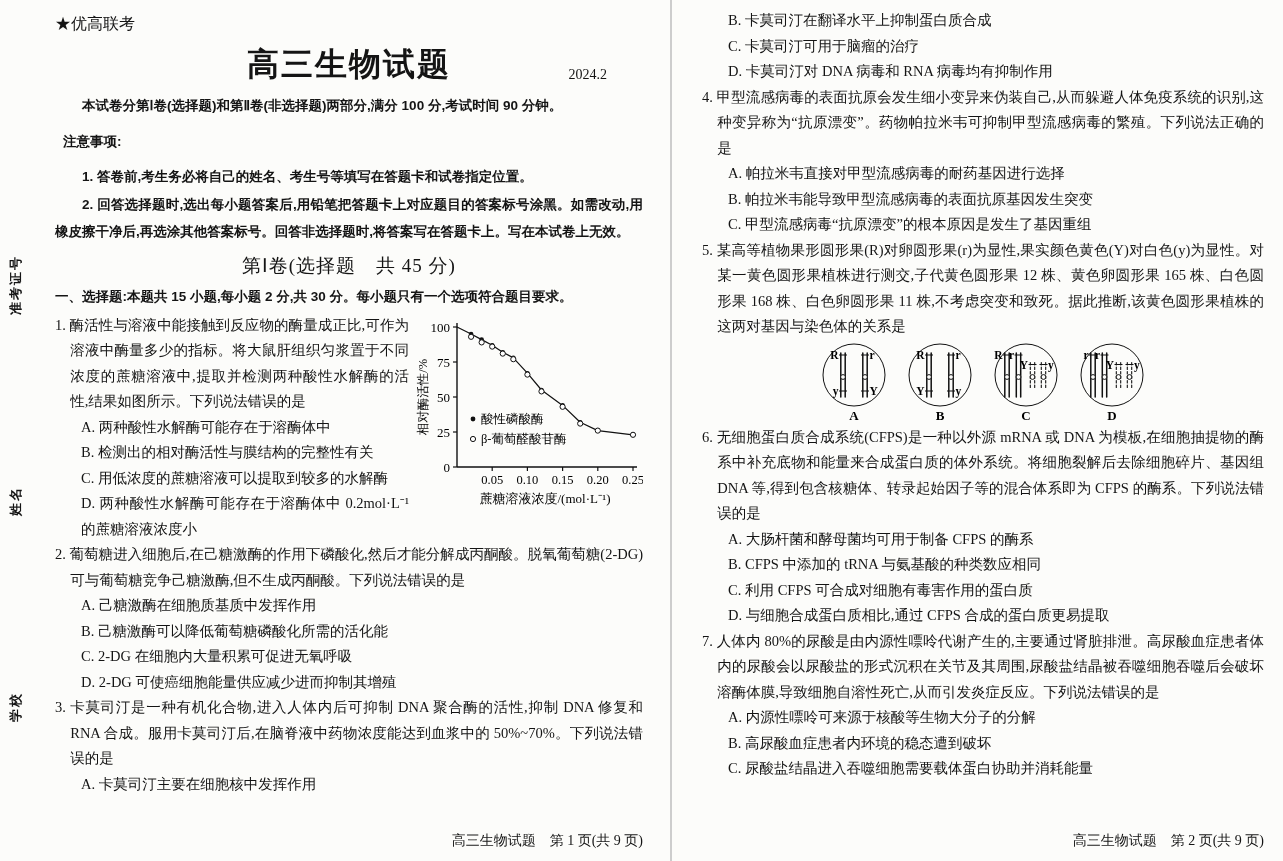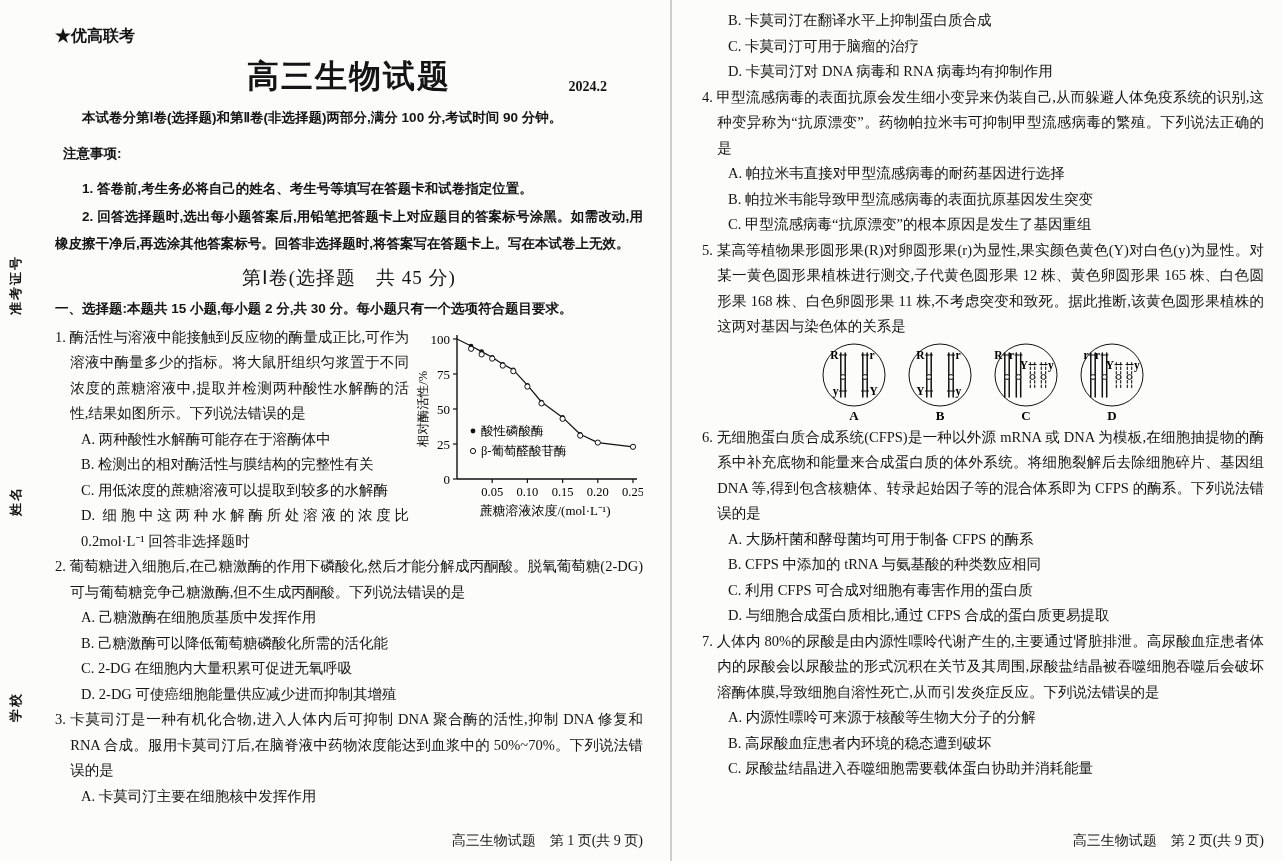--- a/index.html
+++ b/index.html
@@ -9,24 +9,24 @@
     margin:0 auto;
   }
   .divider{position:absolute;left:670px;top:0;width:2px;height:861px;background:#cdcdcd;}
   .mlabel{
     position:absolute;width:80px;text-align:center;transform:rotate(-90deg);
     font-family:"Liberation Sans",sans-serif;font-weight:700;font-size:13px;letter-spacing:2px;
   }
   .page{position:absolute;top:0;height:861px;}
   .page-left{left:55px;width:588px;}
   .page-right{left:702px;width:562px;}
-  .brand{padding-top:14px;font-family:"Liberation Sans",sans-serif;font-weight:700;font-size:16px;margin-top:12px;}
+  .brand{padding-top:14px;font-family:"Liberation Sans",sans-serif;font-weight:400;font-size:16px;}
   .title-row{position:relative;text-align:center;margin-top:8px;height:40px;}
   .title{font-size:32px;font-weight:700;letter-spacing:2px;}
-  .date{position:absolute;right:36px;bottom:0;font-size:14px;font-weight:700;}
+  .date{position:absolute;right:36px;bottom:0;font-size:14px;font-weight:400;}
   .front{line-height:27.5px;}
   .heiti{font-family:"Liberation Sans",sans-serif;font-weight:700;}
   .intro{margin:9px 0 0;text-indent:2em;font-size:13.5px;}
   .notes-title{margin:8px;font-size:13.5px;}
   .note{margin:0;text-indent:2em;font-size:13.5px;text-align:justify;}
   .section-title{text-align:center;font-size:19px;margin:7px 0 5px;letter-spacing:1px;font-weight:400;}
   .instruction{margin:0 0 3px;font-size:13.5px;line-height:26px;}
   .question{font-size:14.5px;line-height:25.5px;text-align:justify;}
   .stem{margin:0;padding-left:1.05em;text-indent:-1.05em;}
   .option{margin:0;padding-left:1.8em;}
@@ -117,21 +117,21 @@
             <circle cx="58" cy="124" r="2.6" fill="#fff" stroke="#111" stroke-width="1"></circle>
             <text x="66" y="128" font-size="12.5">β-葡萄醛酸苷酶</text>
             <text transform="translate(12 82) rotate(-90)" font-size="12.5" text-anchor="middle">相对酶活性/%</text>
             <text x="130" y="188" font-size="13" text-anchor="middle">蔗糖溶液浓度/(mol·L⁻¹)</text>
           </svg>
       </div>
       <p class="stem">1. 酶活性与溶液中能接触到反应物的酶量成正比,可作为溶液中酶量多少的指标。将大鼠肝组织匀浆置于不同浓度的蔗糖溶液中,提取并检测两种酸性水解酶的活性,结果如图所示。下列说法错误的是</p>
       <p class="option">A. 两种酸性水解酶可能存在于溶酶体中</p>
       <p class="option">B. 检测出的相对酶活性与膜结构的完整性有关</p>
       <p class="option">C. 用低浓度的蔗糖溶液可以提取到较多的水解酶</p>
-      <p class="option">D. 细胞中这两种水解酶所处溶液的浓度比 0.2mol·L⁻¹ 回答非选择题时</p>
+      <p class="option">D. 两种酸性水解酶可能存在于溶酶体中 0.2mol·L⁻¹ 的蔗糖溶液浓度小</p>
     </div>
 
     <div class="question">
       <p class="stem">2. 葡萄糖进入细胞后,在己糖激酶的作用下磷酸化,然后才能分解成丙酮酸。脱氧葡萄糖(2-DG)可与葡萄糖竞争己糖激酶,但不生成丙酮酸。下列说法错误的是</p>
       <p class="option">A. 己糖激酶在细胞质基质中发挥作用</p>
       <p class="option">B. 己糖激酶可以降低葡萄糖磷酸化所需的活化能</p>
       <p class="option">C. 2-DG 在细胞内大量积累可促进无氧呼吸</p>
       <p class="option">D. 2-DG 可使癌细胞能量供应减少进而抑制其增殖</p>
     </div>
 

